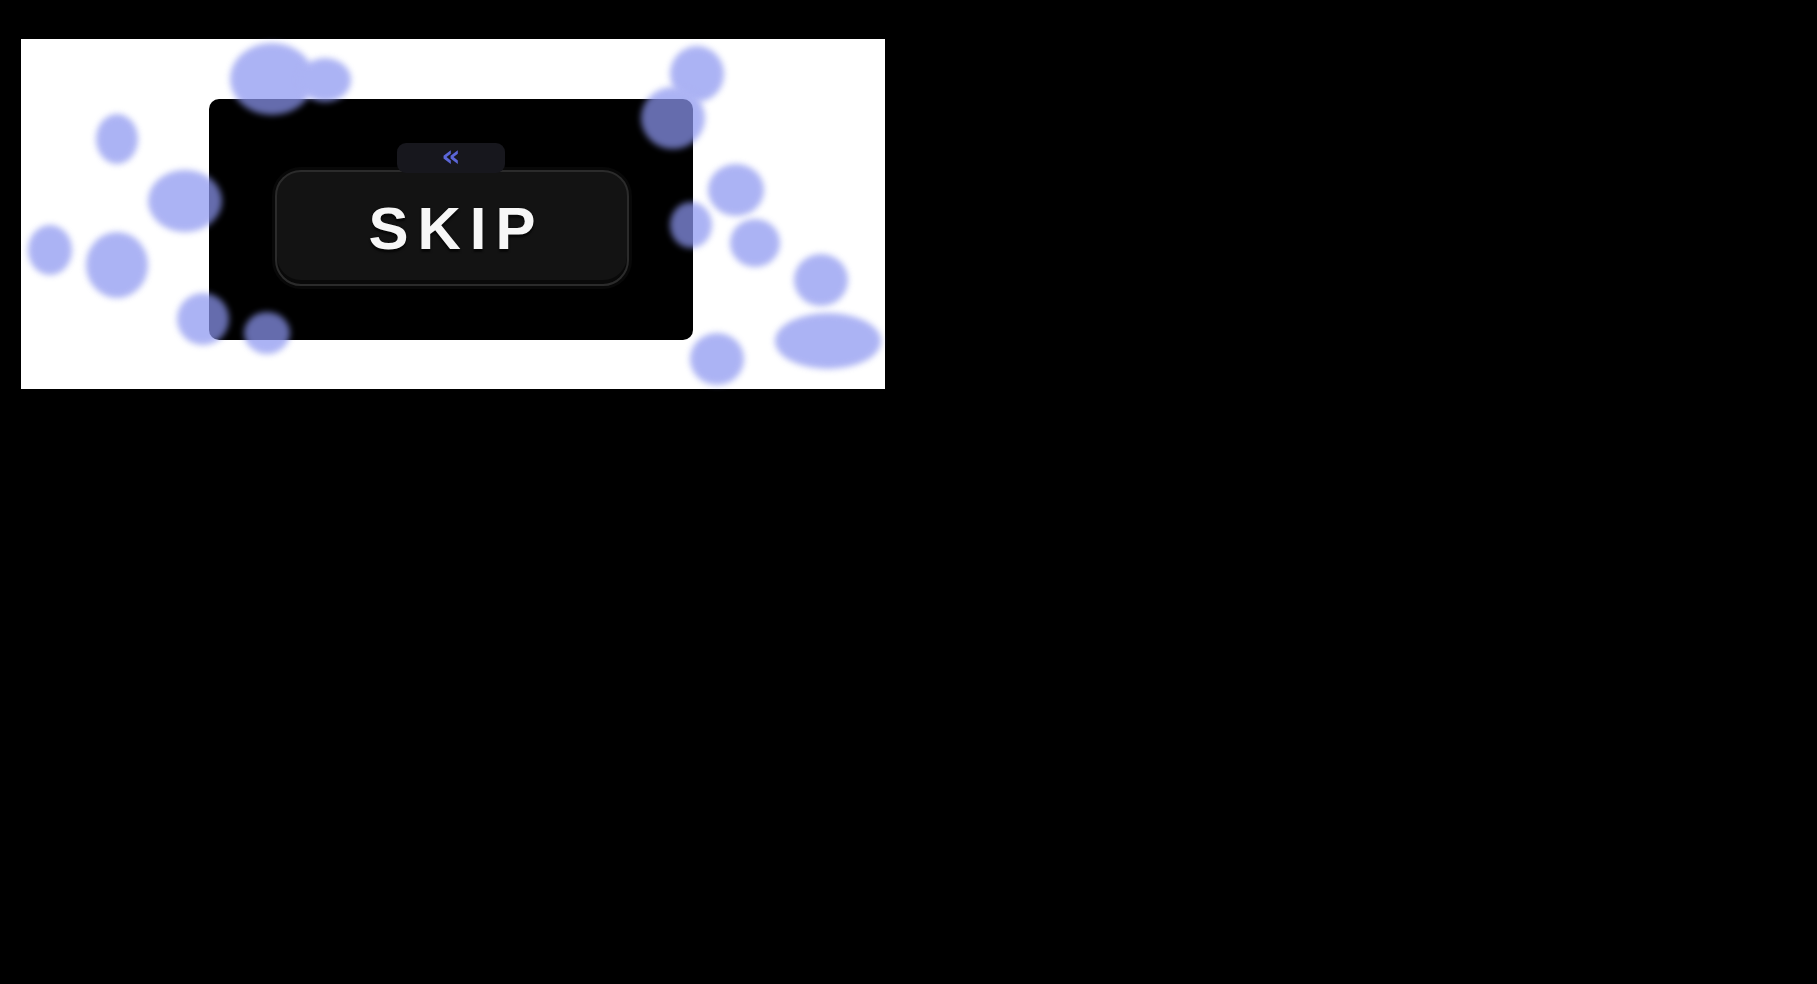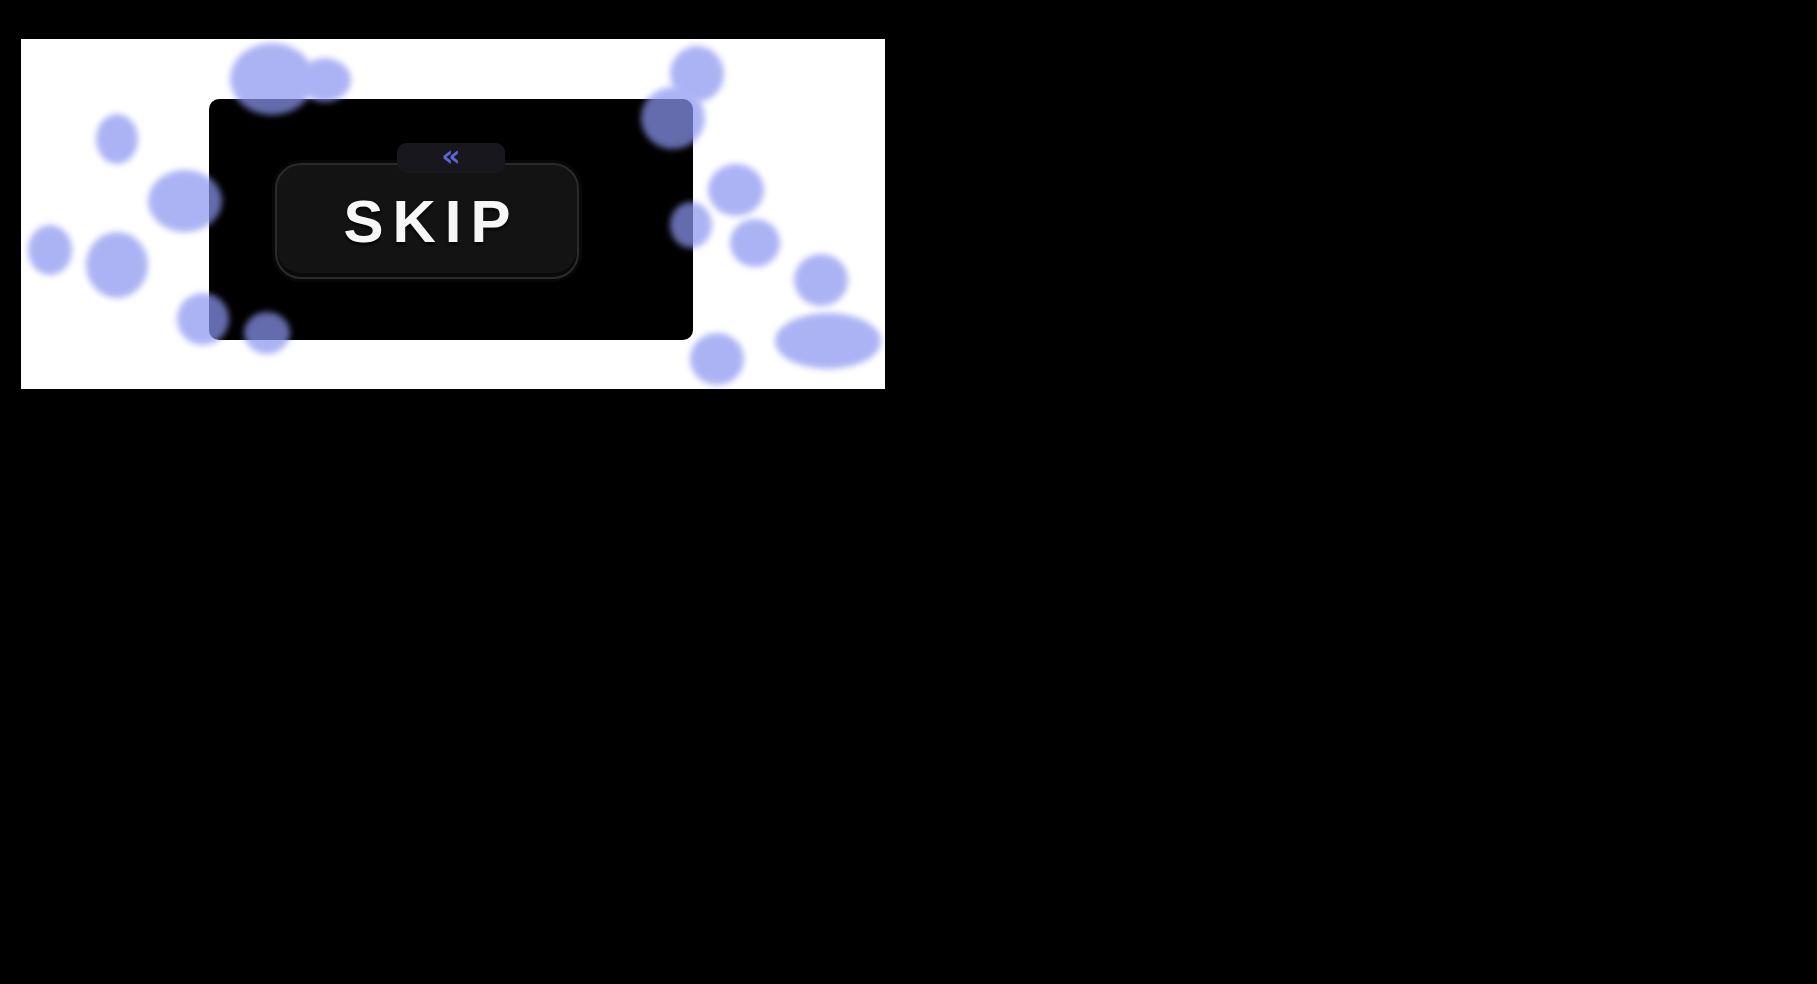--- a/index.html
+++ b/index.html
@@ -36,22 +36,22 @@
   }
   .chev {
     font-weight: bold;
     font-size: 30px;
     line-height: 1;
     margin-top: -5px;
     color: #5b66d8;
   }
   .skip-btn {
     position: absolute;
-    left: 66px; top: 64px;
-    width: 304px; height: 116px;
+    left: 66px; top: 71px;
+    width: 354px; height: 116px;
     border-radius: 26px;
     background: #131313;
     border: 2px solid #2b2b2b;
     box-shadow: 0 0 0 3px rgba(255,255,255,0.03), inset 0 -4px 0 rgba(0,0,0,0.5);
     display: flex; align-items: center; justify-content: center;
     z-index: 1;
     cursor: pointer;
     padding: 0;
   }
   .skip-label {

